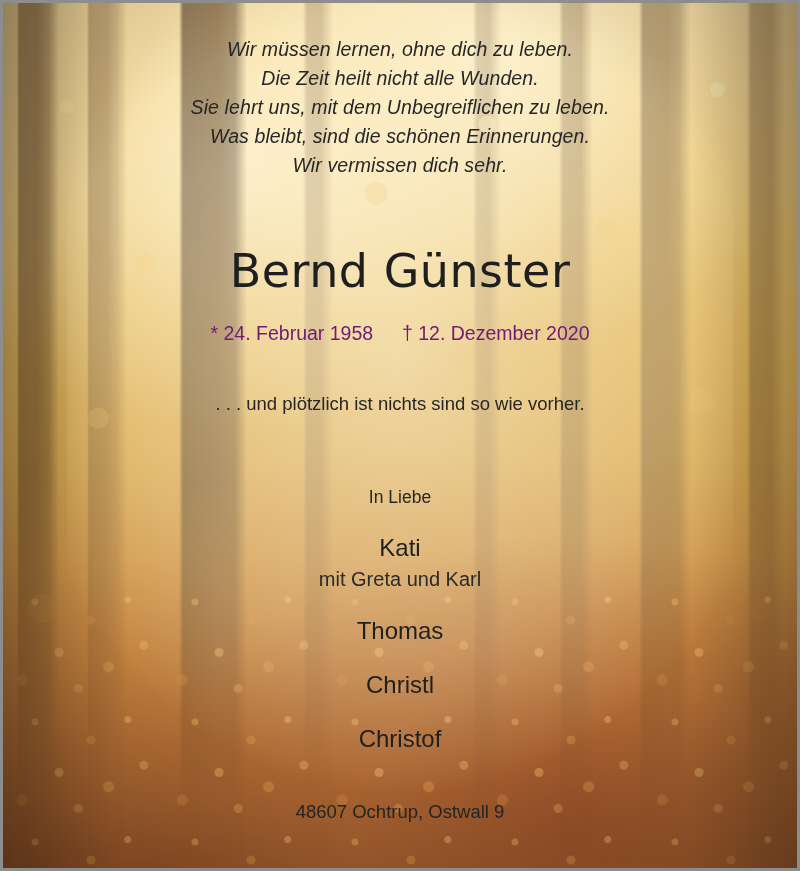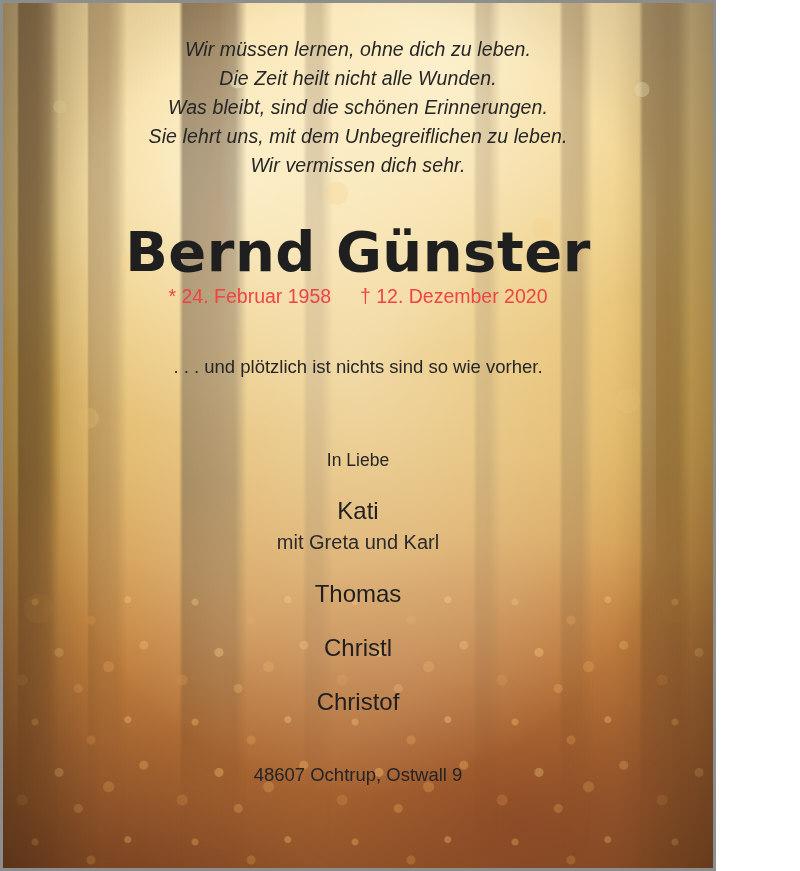--- a/index.html
+++ b/index.html
@@ -2,21 +2,21 @@
 <html><head>
 <meta charset="utf-8">
 <style>
   html, body {
     margin: 0;
     padding: 0;
     background: #ffffff;
   }
   .card {
     position: relative;
-    width: 716px;
+    width: 800px;
     height: 871px;
     overflow: hidden;
     font-family: "Liberation Sans", sans-serif;
     color: #2b2b2b;
     box-sizing: border-box;
     border: 3px solid #8d8d8d;
   }
 
   
   .bg {
@@ -125,32 +125,32 @@
     margin-top: 32px;
     font-style: italic;
     font-size: 19.5px;
     line-height: 1.49;
     color: #262626;
     letter-spacing: 0.1px;
   }
   .verse div { white-space: nowrap; }
 
   .name {
-    margin-top: 39px;
+    margin-top: 64px;
     font-family: "DejaVu Sans", sans-serif;
-    font-weight: bold;
-    font-size: 56px;
+    font-weight: normal;
+    font-size: 46px;
     letter-spacing: 0.5px;
     color: #1f1f1f;
   }
 
   .dates {
-    margin-top: 1px;
+    margin-top: 24px;
     font-size: 19.5px;
-    color: #ef4444;
+    color: #701a75;
   }
   .dates .gap { display: inline-block; width: 18px; }
 
   .subline {
     margin-top: 48px;
     font-size: 18.5px;
     color: #262626;
   }
 
   .inliebe {
@@ -188,22 +188,22 @@
   <div class="foliage"></div>
   <div class="litter"></div>
   <div class="vignette"></div>
   <div class="textwash"></div>
 
   <div class="content">
 
     <div class="verse">
       <div>Wir müssen lernen, ohne dich zu leben.</div>
       <div>Die Zeit heilt nicht alle Wunden.</div>
+      <div>Sie lehrt uns, mit dem Unbegreiflichen zu leben.</div>
       <div>Was bleibt, sind die schönen Erinnerungen.</div>
-      <div>Sie lehrt uns, mit dem Unbegreiflichen zu leben.</div>
       <div>Wir vermissen dich sehr.</div>
     </div>
 
     <div class="name">Bernd Günster</div>
 
     <div class="dates">
       <span>* 24. Februar 1958</span>
       <span class="gap"></span>
       <span>† 12. Dezember 2020</span>
     </div>

